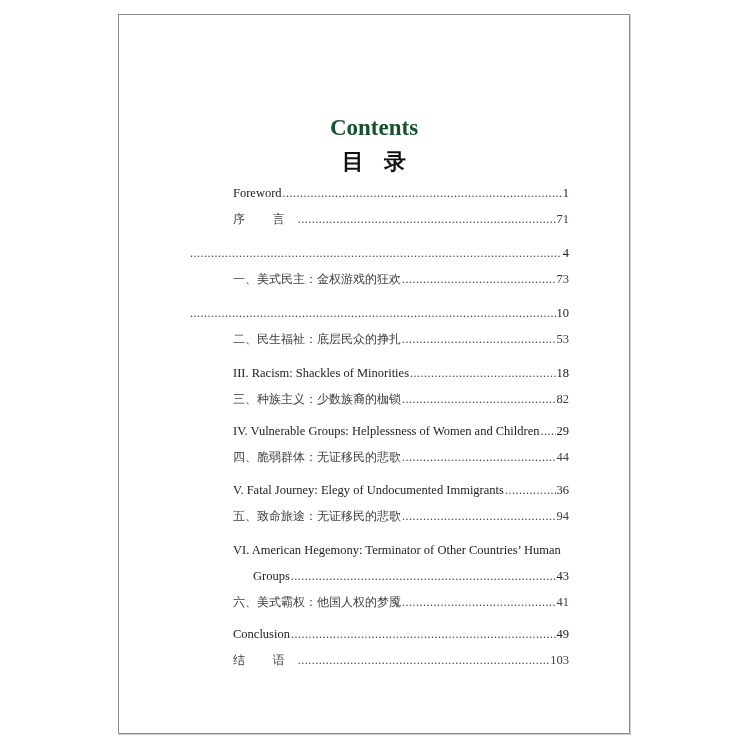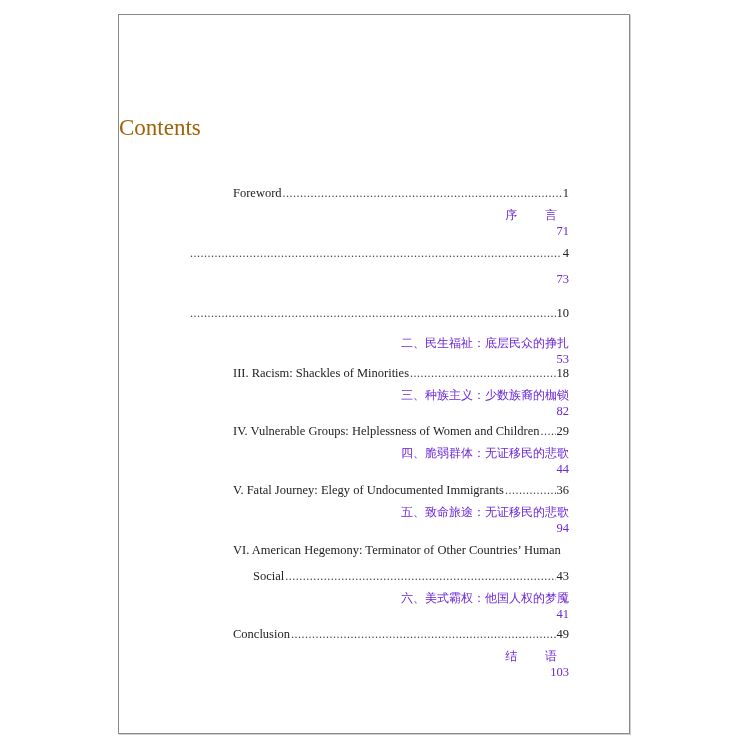--- a/index.html
+++ b/index.html
@@ -3,82 +3,84 @@
 <meta charset="utf-8">
 <style>
   html, body { margin: 0; padding: 0; background: #ffffff; }
   body { width: 750px; height: 750px; position: relative; overflow: hidden; }
   .page {
     position: absolute; left: 118px; top: 14px; width: 512px; height: 720px;
     border: 1.5px solid #8a8a8a; box-sizing: border-box; background: #fff;
     box-shadow: 1px 1px 0 #cfcfcf;
   }
   .title-en {
-    position: absolute; left: 0; right: 0; top: 100px; text-align: left;
-    font-family: "Liberation Serif", serif; font-weight: normal; font-size: 23px;
-    color: #a16207;
+    position: absolute; left: 0; right: 0; top: 100px; text-align: center;
+    font-family: "Liberation Serif", serif; font-weight: bold; font-size: 23px;
+    color: #14532d;
   }
   .title-zh {
     position: absolute; left: 0; right: 0; top: 132px; text-align: center;
     font-family: "DejaVu Sans", sans-serif; font-size: 22px; font-weight: bold;
     color: #111; letter-spacing: 20px; padding-left: 20px;
   }
   .toc { position: absolute; left: 70px; width: 380px; }
   .row {
     position: absolute; left: 0; width: 380px; height: 20px;
     display: flex; align-items: flex-end;
     font-family: "Liberation Serif", serif; font-size: 12.5px; color: #222;
     line-height: 16px;
   }
-  .row.zh { font-family: "DejaVu Sans", sans-serif; font-size: 12px; color: #6d28d9; flex-direction: column; }
+  .row.zh { font-family: "DejaVu Sans", sans-serif; font-size: 12px; color: #404040; }
   .row .label { white-space: nowrap; flex: 0 0 auto; margin-left: 44px; }
   .row .leader {
     flex: 1 1 auto; overflow: hidden; white-space: nowrap; margin: 0 1px;
     font-family: "Liberation Serif", serif; font-size: 12px; color: #444;
     letter-spacing: 0.5px;
   }
   .row .leader::after {
     content: "....................................................................................................................................................................................................................";
   }
   .row .page-num { flex: 0 0 auto; font-family: "Liberation Serif", serif; font-size: 12.5px; }
   .row.cont { padding-left: 20px; width: 360px; }
   .zh-wide { letter-spacing: 12px; }
 </style>
 </head>
 <body>
 
 <div class="page">
   <div class="title-en">Contents</div>
+  <div class="title-zh">目录</div>
 
   <div class="toc">
     <div class="row" style="top:166px">
       <span class="label">Foreword</span>
         <span class="leader"></span>
         <span class="page-num">1</span>
     </div>
     <div class="row zh" style="top:192px">
       <span class="label zh-wide">序  言</span>
         <span class="leader"></span>
         <span class="page-num">71</span>
     </div>
 
     <div class="row" style="top:226px">
         <span class="leader"></span>
         <span class="page-num">4</span>
     </div>
     <div class="row zh" style="top:252px">
+      <span class="label">一、美式民主：金权游戏的狂欢</span>
         <span class="leader"></span>
         <span class="page-num">73</span>
     </div>
 
     <div class="row" style="top:286px">
         <span class="leader"></span>
         <span class="page-num">10</span>
     </div>
-    <div class="row zh" style="top:320px">
+    <div class="row zh" style="top:312px">
       <span class="label">二、民生福祉：底层民众的挣扎</span>
         <span class="leader"></span>
         <span class="page-num">53</span>
     </div>
 
     <div class="row" style="top:346px">
       <span class="label">III. Racism: Shackles of Minorities</span>
         <span class="leader"></span>
         <span class="page-num">18</span>
     </div>
@@ -107,21 +109,21 @@
     <div class="row zh" style="top:489px">
       <span class="label">五、致命旅途：无证移民的悲歌</span>
         <span class="leader"></span>
         <span class="page-num">94</span>
     </div>
 
     <div class="row" style="top:523px">
       <span class="label">VI. American Hegemony: Terminator of Other Countries’ Human</span>
     </div>
     <div class="row cont" style="top:549px">
-      <span class="label">Social</span>
+      <span class="label">Groups</span>
         <span class="leader"></span>
         <span class="page-num">43</span>
     </div>
     <div class="row zh" style="top:575px">
       <span class="label">六、美式霸权：他国人权的梦魇</span>
         <span class="leader"></span>
         <span class="page-num">41</span>
     </div>
 
     <div class="row" style="top:607px">

